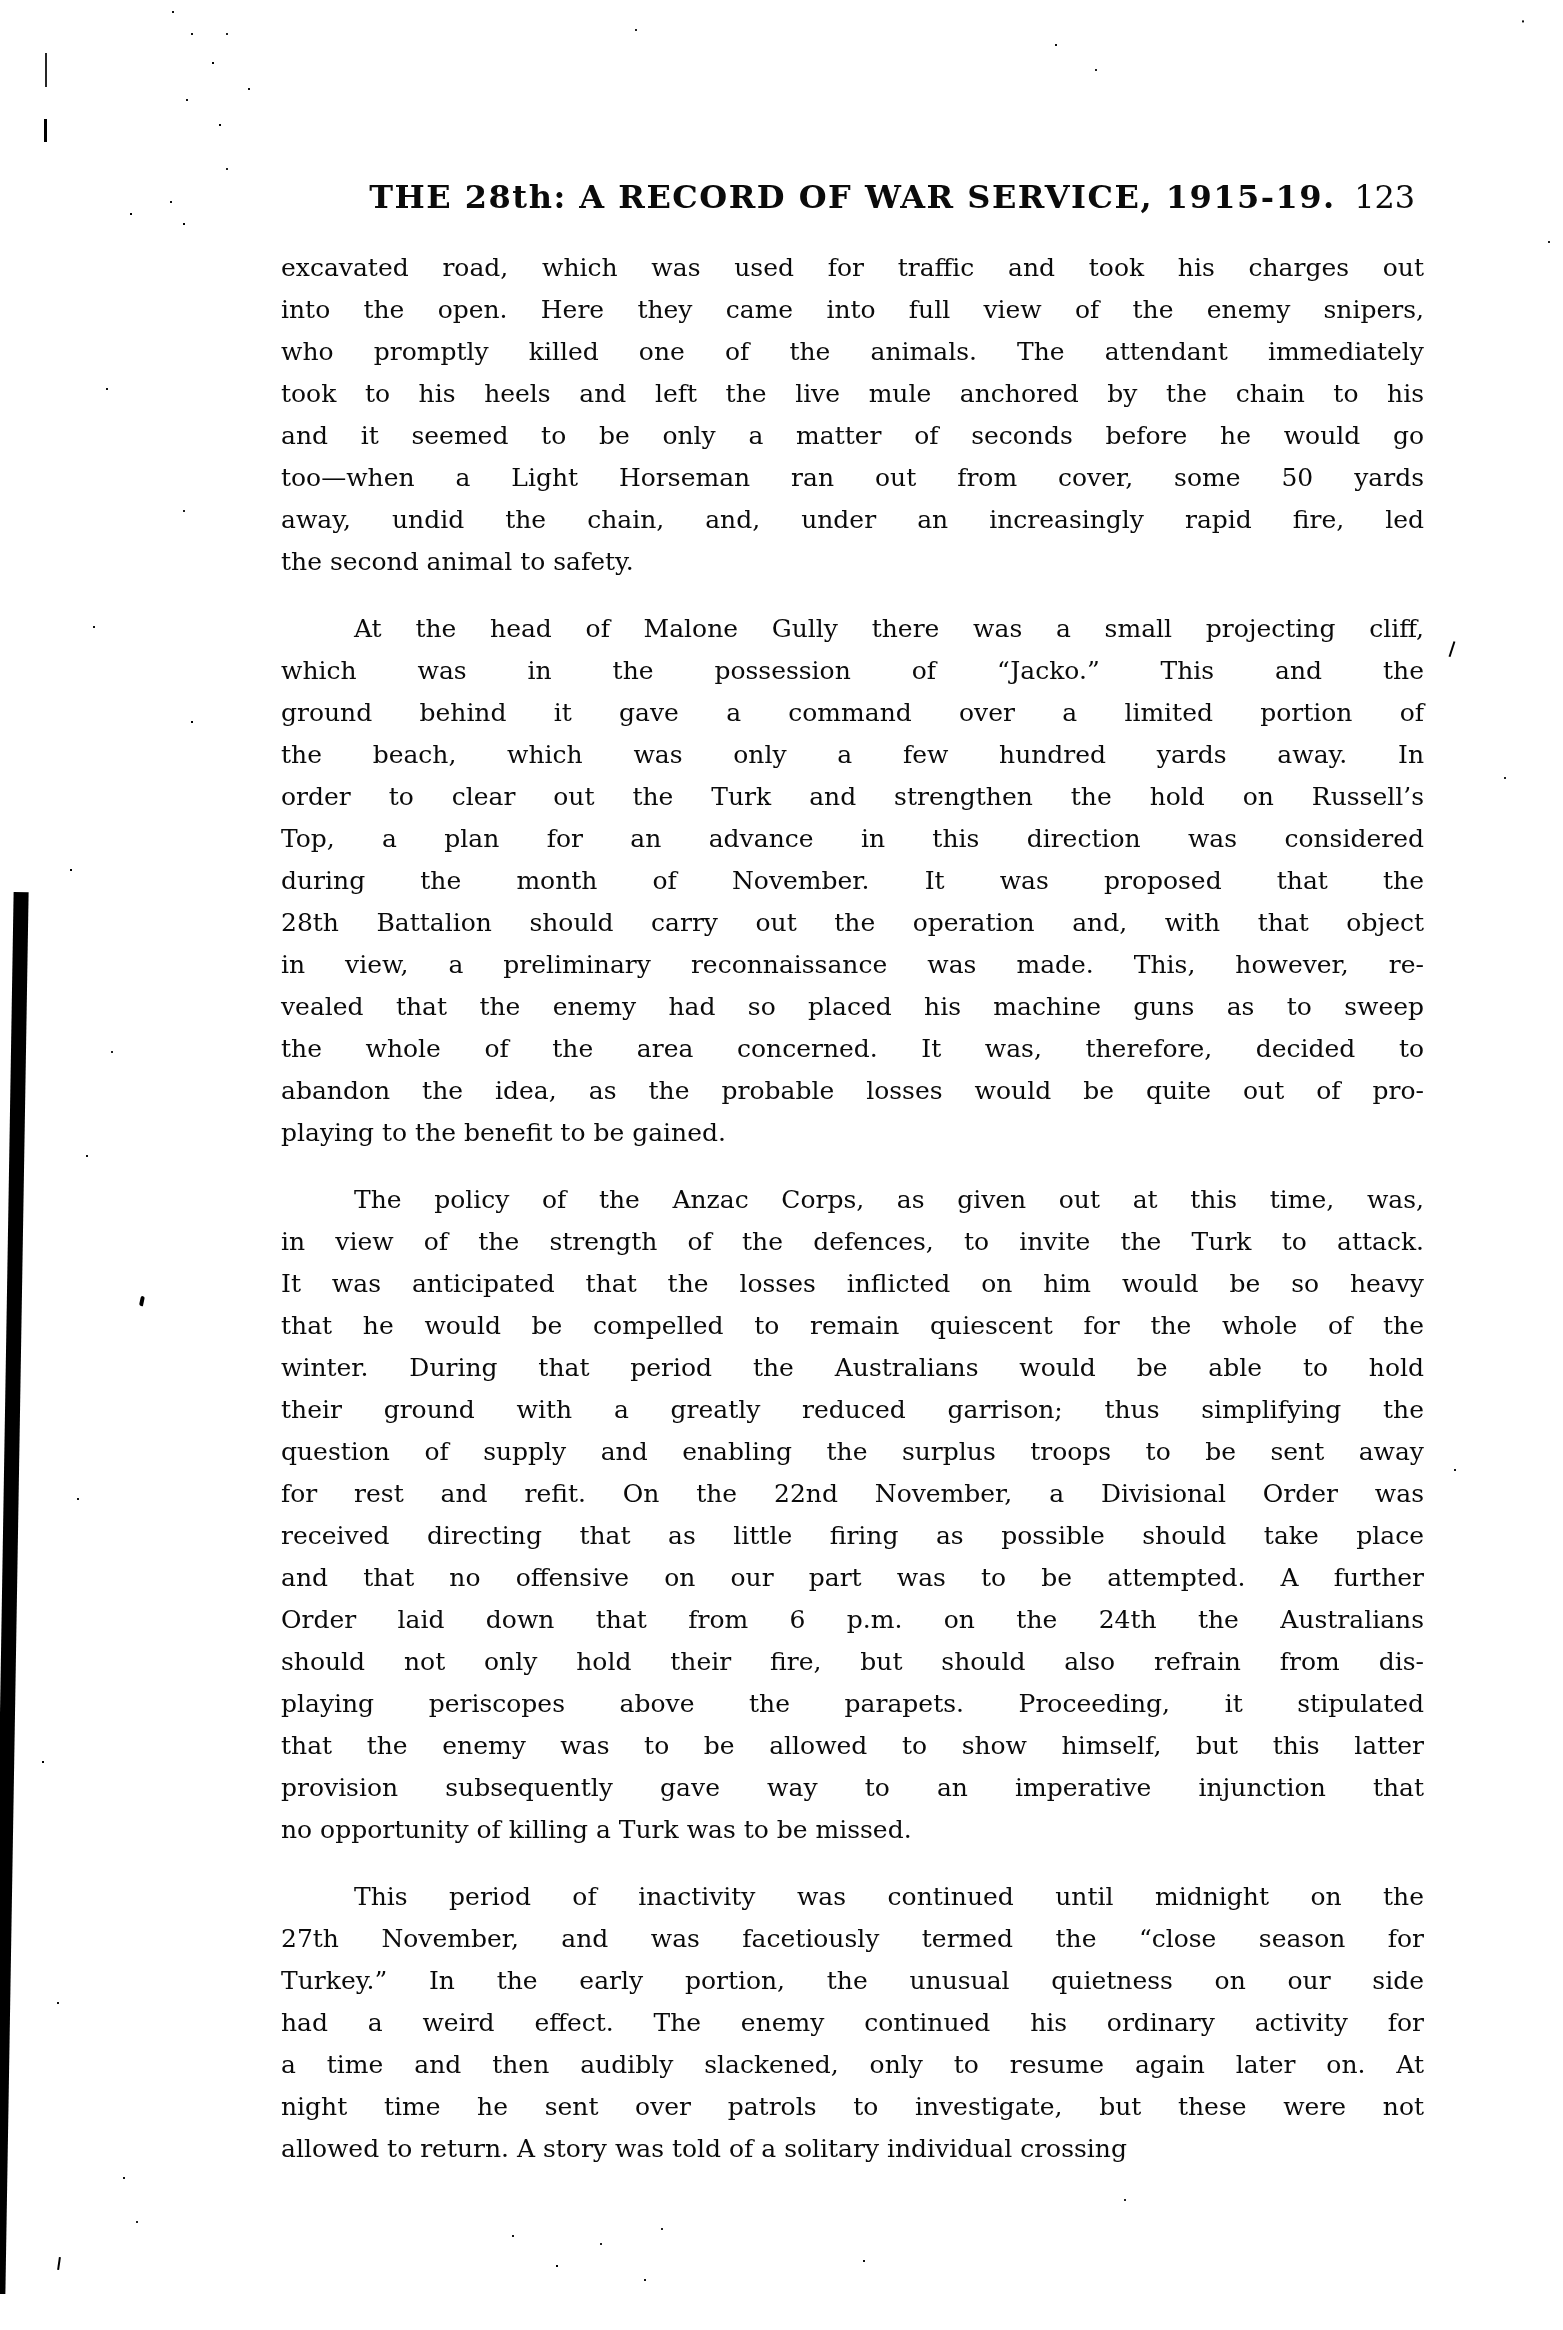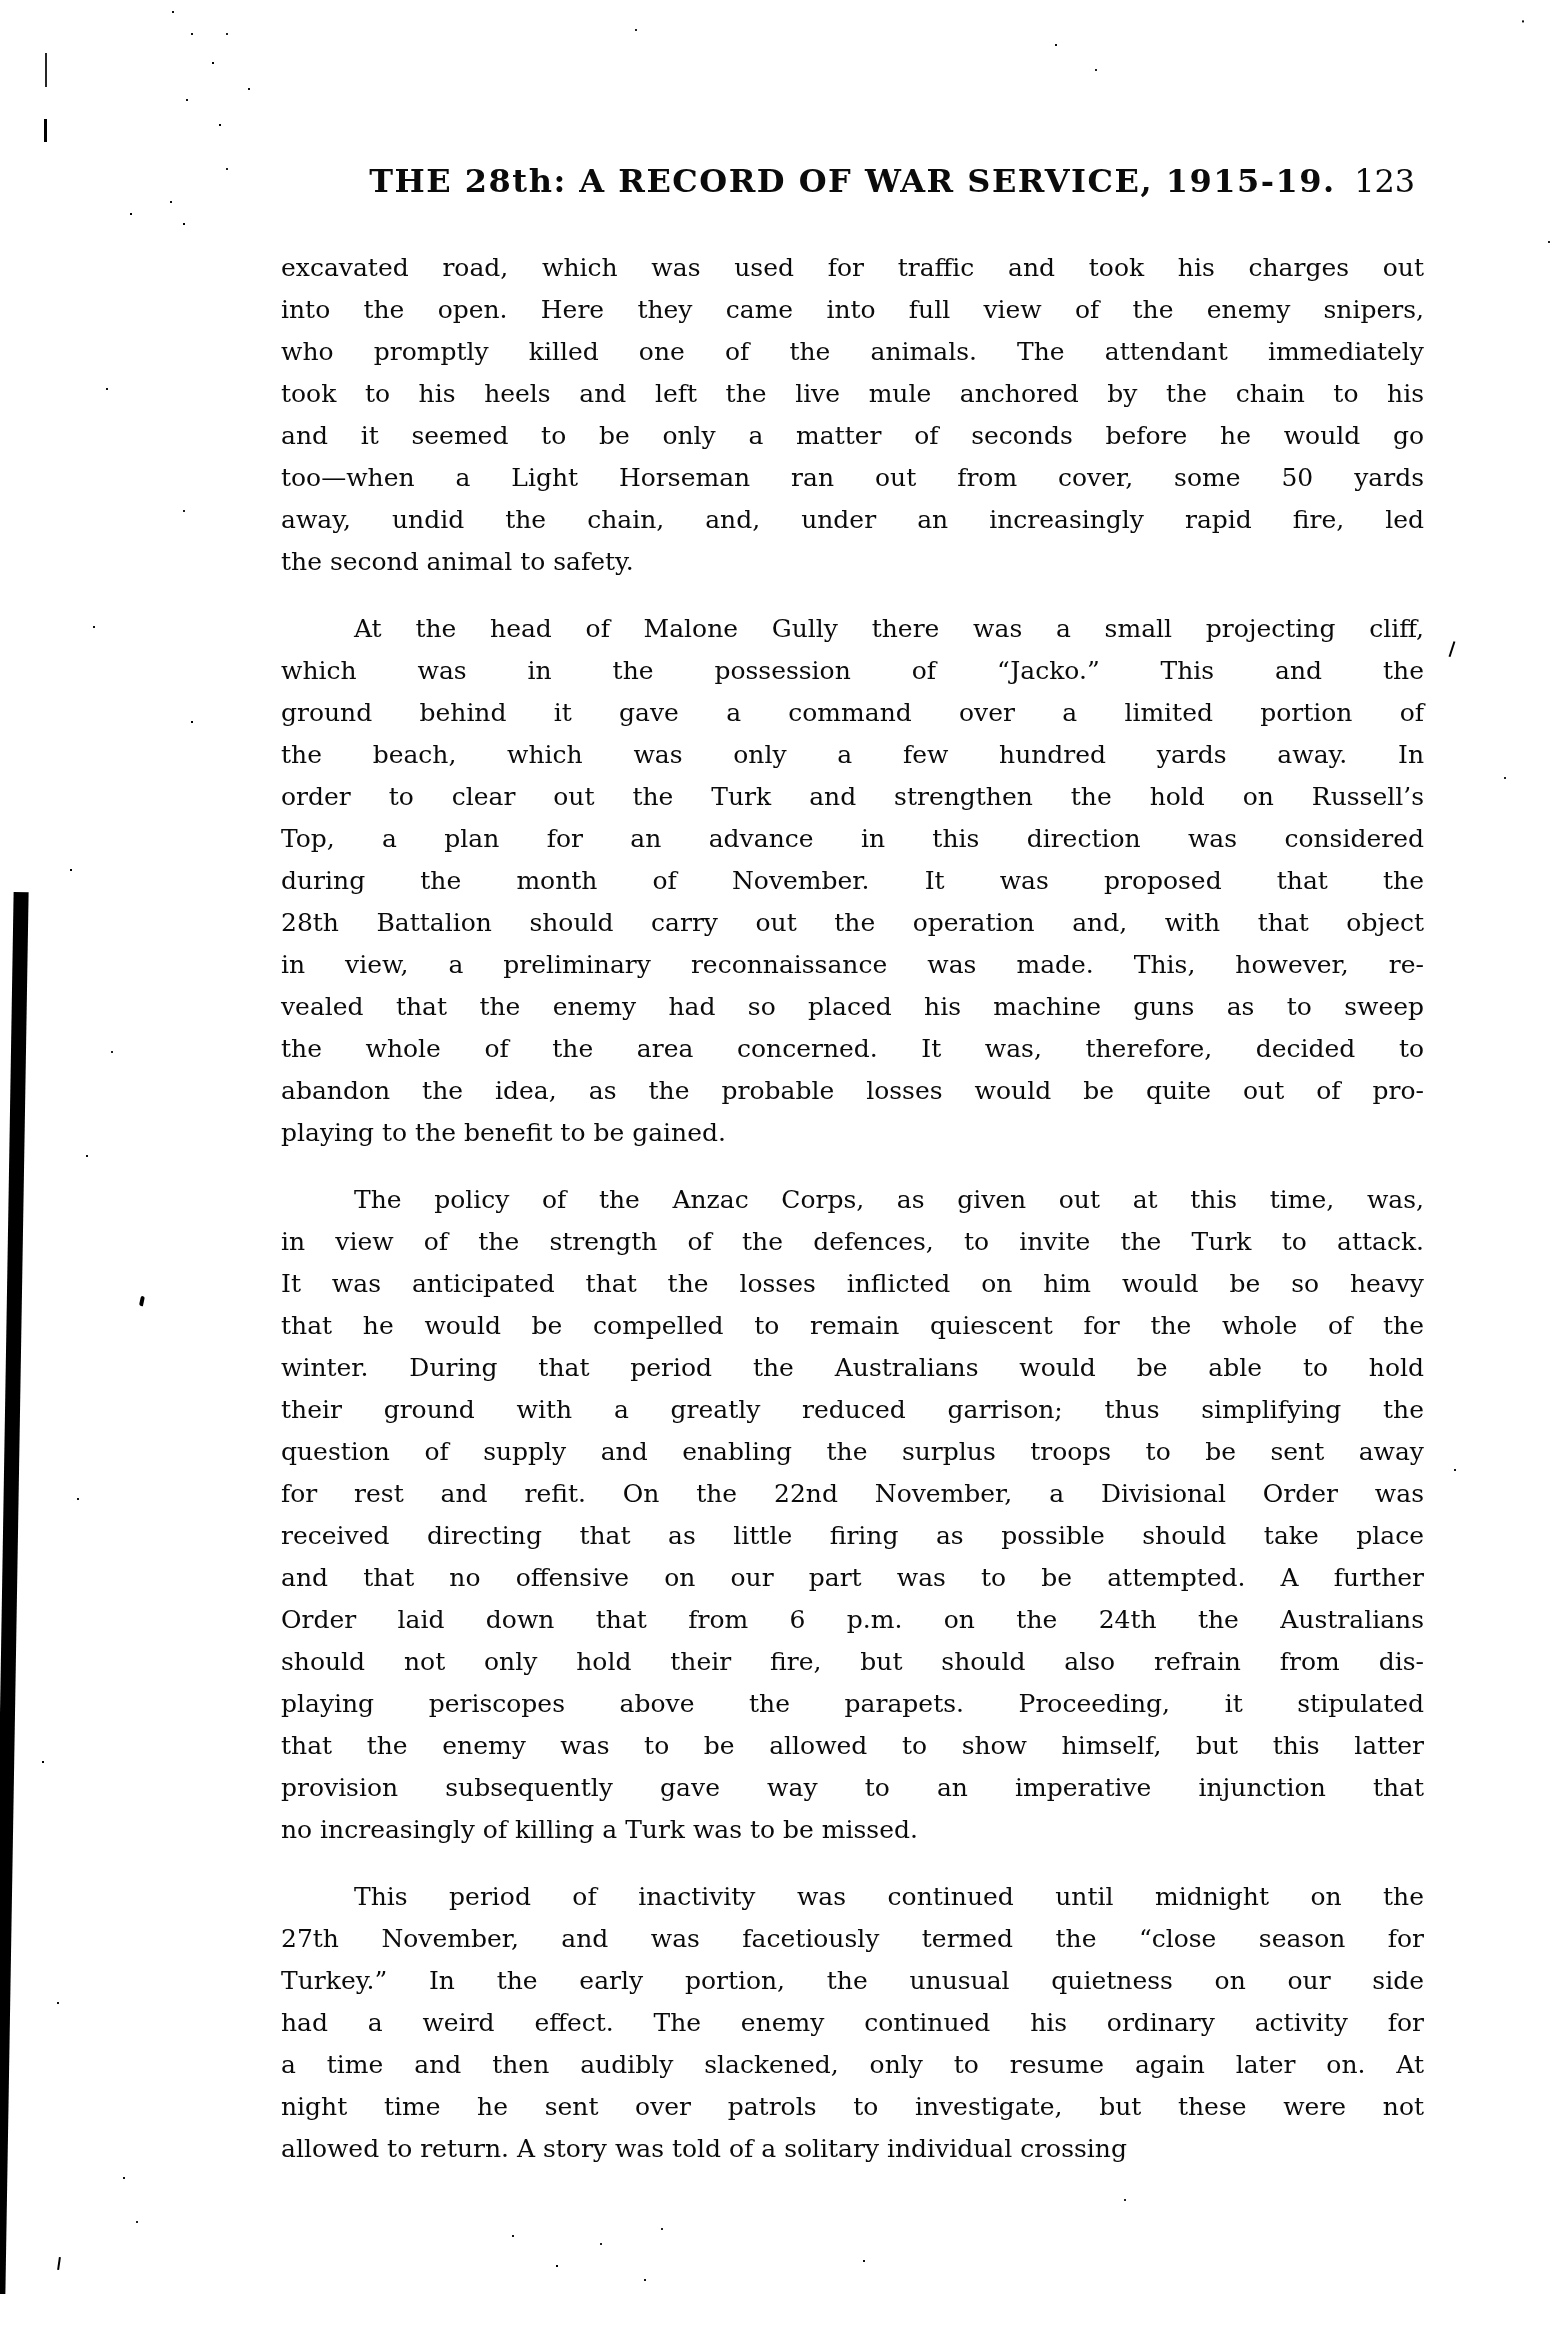--- a/index.html
+++ b/index.html
@@ -14,21 +14,21 @@
     background: #ffffff;
     overflow: hidden;
     font-family: "DejaVu Serif", serif;
     color: #0b0b0b;
   }
 
   
   .header {
     position: absolute;
     left: 281px;
-    top: 162px;
+    top: 178px;
     width: 1143px;
     height: 44px;
   }
   .header .title {
     display: block;
     text-align: center;
     font-size: 32px;
     font-weight: 600;
     letter-spacing: 1.5px;
     white-space: nowrap;
@@ -154,21 +154,21 @@
         <div class="line">their ground with a greatly reduced garrison; thus simplifying the</div>
         <div class="line">question of supply and enabling the surplus troops to be sent away</div>
         <div class="line">for rest and refit. On the 22nd November, a Divisional Order was</div>
         <div class="line">received directing that as little firing as possible should take place</div>
         <div class="line">and that no offensive on our part was to be attempted. A further</div>
         <div class="line">Order laid down that from 6 p.m. on the 24th the Australians</div>
         <div class="line">should not only hold their fire, but should also refrain from dis-</div>
         <div class="line">playing periscopes above the parapets. Proceeding, it stipulated</div>
         <div class="line">that the enemy was to be allowed to show himself, but this latter</div>
         <div class="line">provision subsequently gave way to an imperative injunction that</div>
-        <div class="line last">no increasingly of killing a Turk was to be missed.</div>
+        <div class="line last">no opportunity of killing a Turk was to be missed.</div>
       </div>
       <div class="para indent">
         <div class="line">This period of inactivity was continued until midnight on the</div>
         <div class="line">27th November, and was facetiously termed the “close season for</div>
         <div class="line">Turkey.” In the early portion, the unusual quietness on our side</div>
         <div class="line">had a weird effect. The enemy continued his ordinary activity for</div>
         <div class="line">a time and then audibly slackened, only to resume again later on. At</div>
         <div class="line">night time he sent over patrols to investigate, but these were not</div>
         <div class="line last">allowed to return. A story was told of a solitary individual crossing</div>
       </div>

